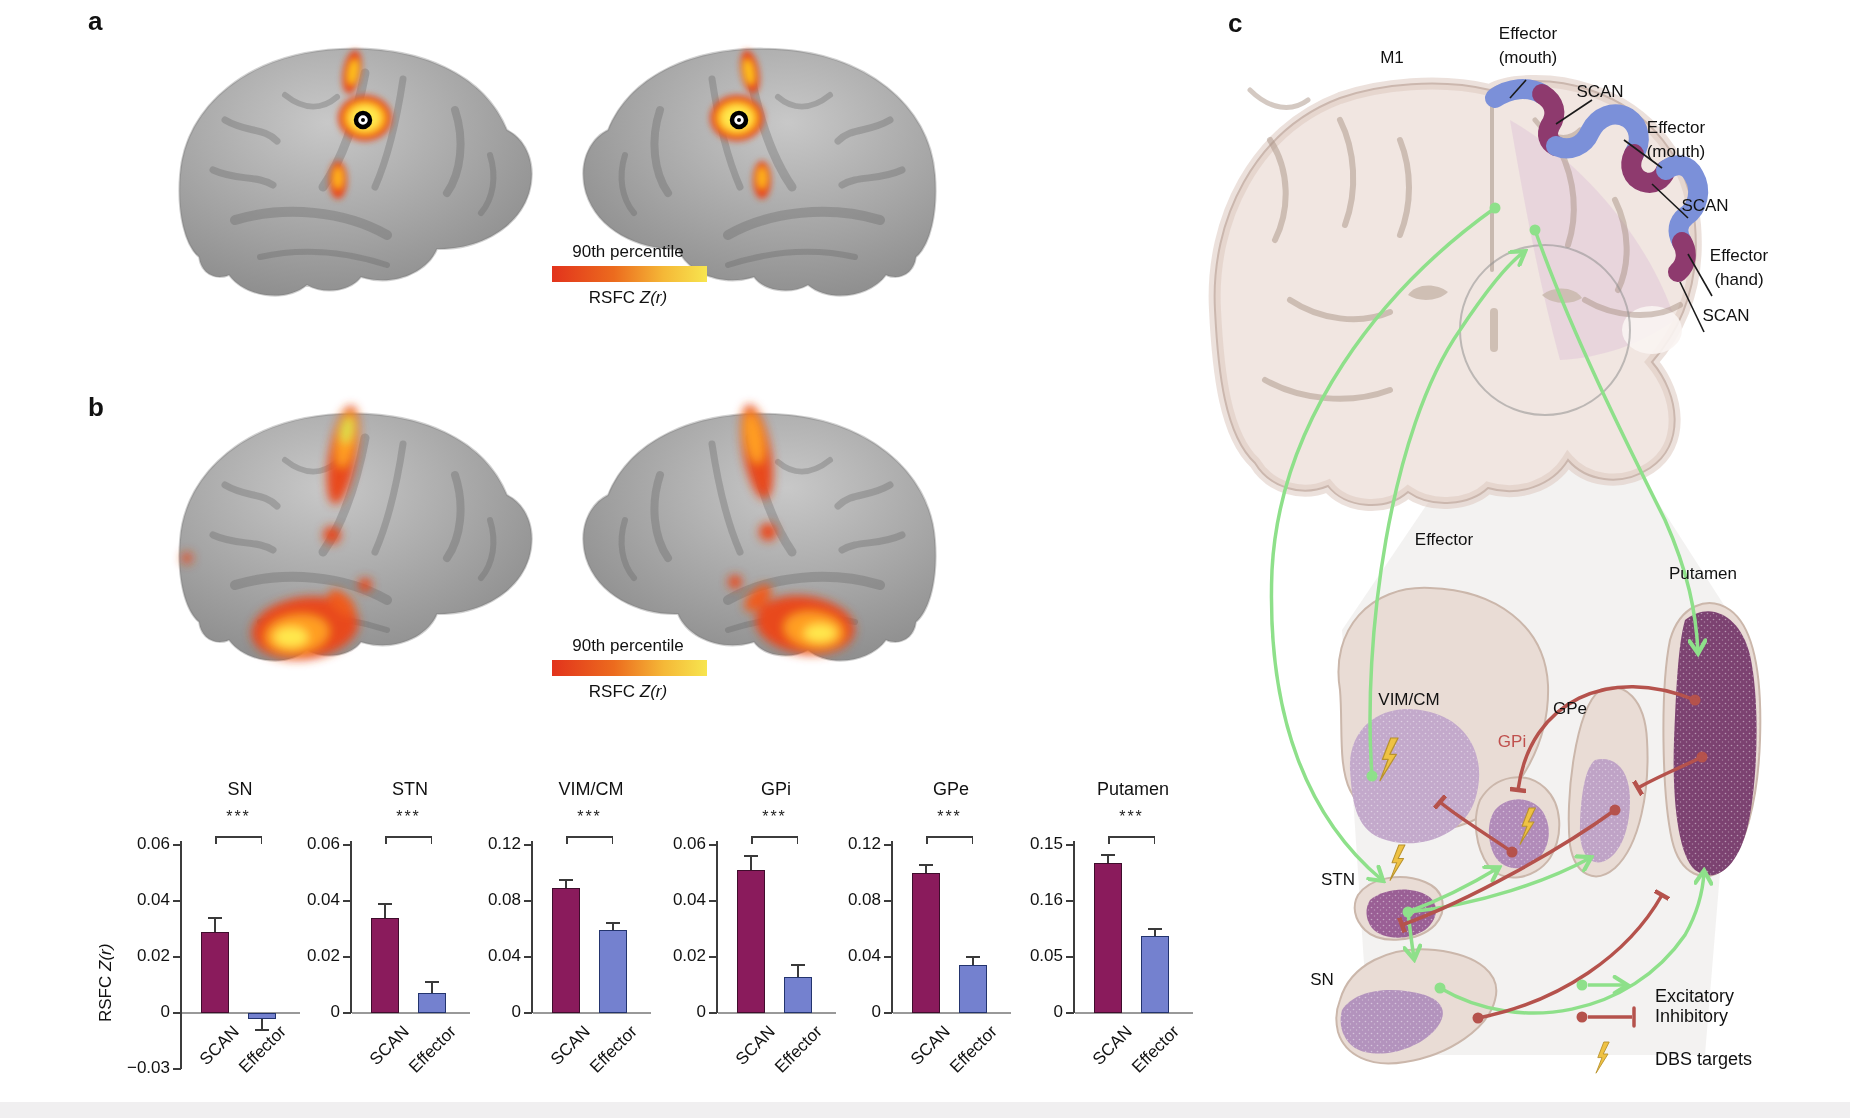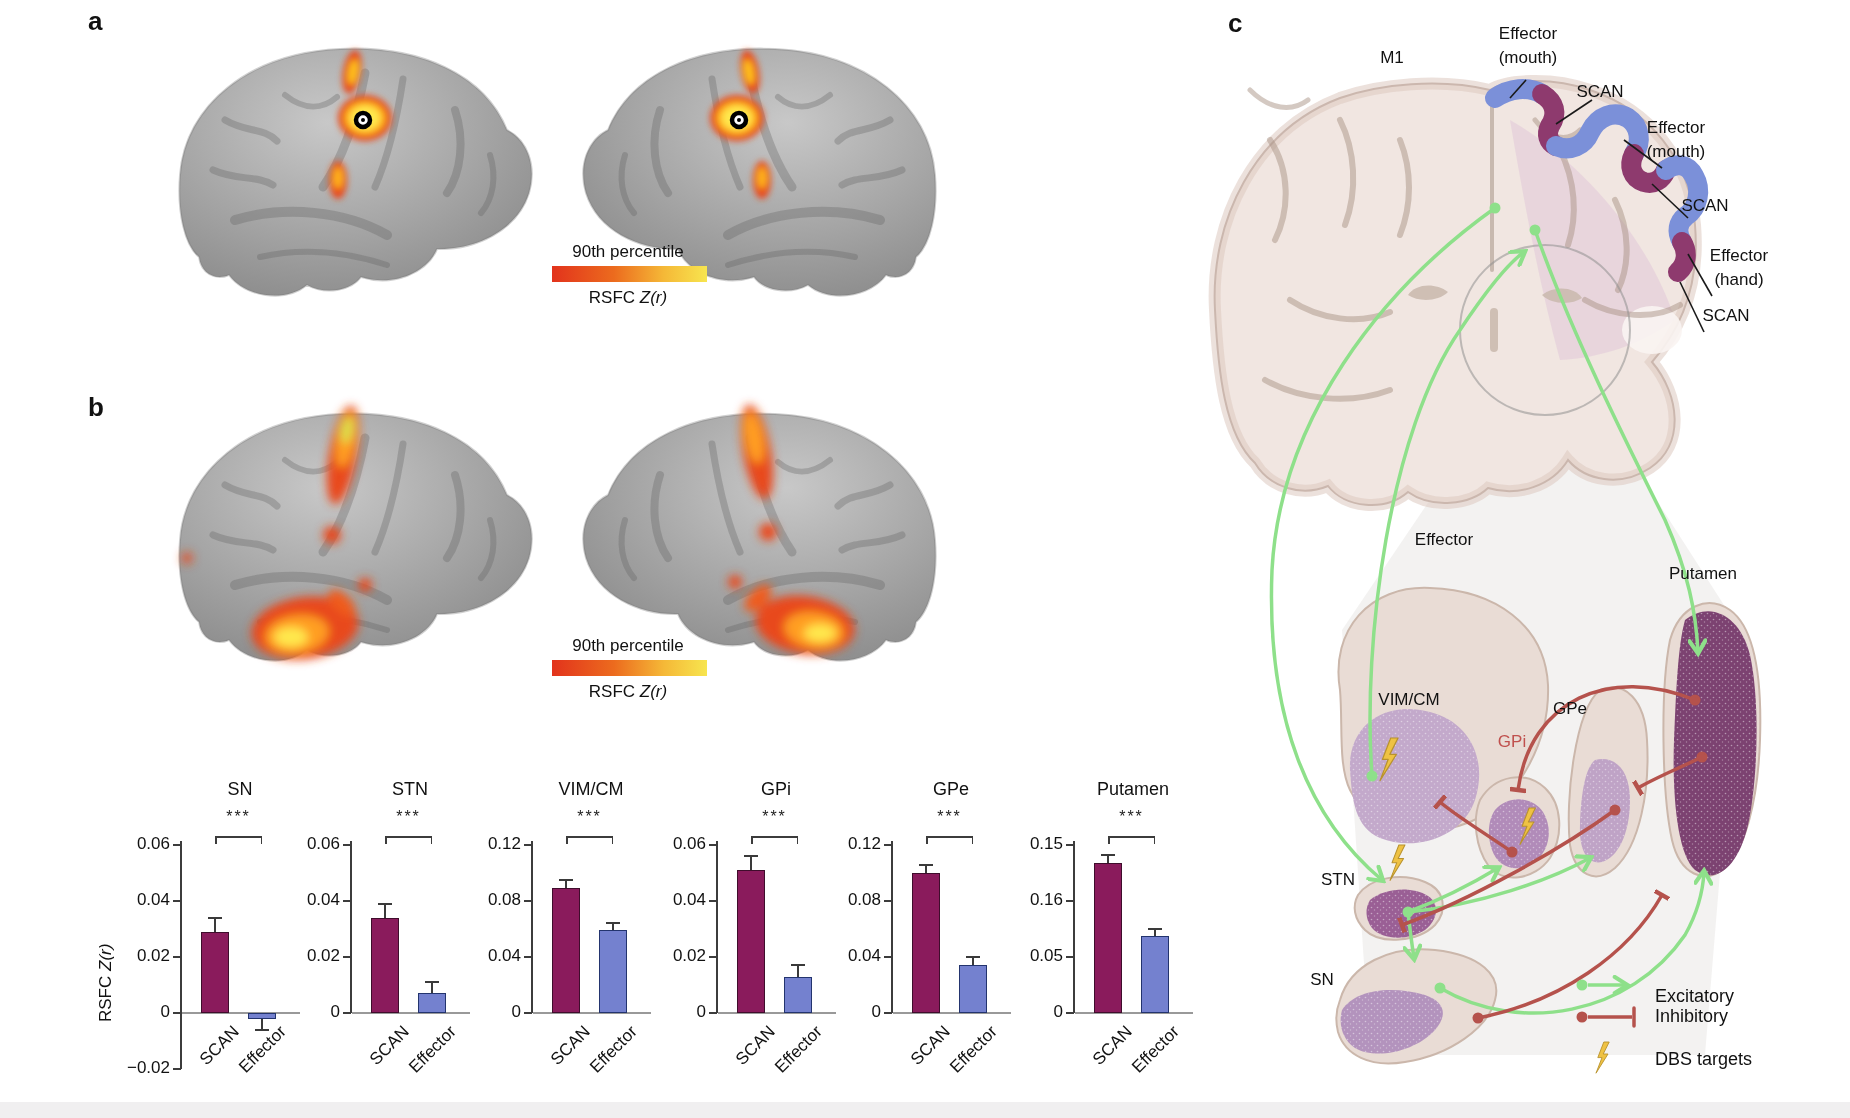--- a/index.html
+++ b/index.html
@@ -142,21 +142,21 @@
       <div class="c-axis" style="left: 180px; top: 841px; height: 228px;"></div>
       <div class="c-tick" style="left: 173px; top: 844px;"></div>
       <div class="c-ticklab" style="left: 110px; top: 834px; width: 60px;">0.06</div>
       <div class="c-tick" style="left: 173px; top: 900px;"></div>
       <div class="c-ticklab" style="left: 110px; top: 890px; width: 60px;">0.04</div>
       <div class="c-tick" style="left: 173px; top: 956px;"></div>
       <div class="c-ticklab" style="left: 110px; top: 946px; width: 60px;">0.02</div>
       <div class="c-tick" style="left: 173px; top: 1012px;"></div>
       <div class="c-ticklab" style="left: 110px; top: 1002px; width: 60px;">0</div>
       <div class="c-tick" style="left: 173px; top: 1068px;"></div>
-      <div class="c-ticklab" style="left: 110px; top: 1058px; width: 60px;">−0.02</div>
+      <div class="c-ticklab" style="left: 110px; top: 1058px; width: 60px;">−0.03</div>
       <div class="c-base" style="left: 182px; top: 1012px; width: 118px;"></div>
       <div class="c-bar" style="left: 201px; top: 931.8px; width: 28px; height: 81.2px; background: rgb(138, 27, 92); border: 1.5px solid rgb(63, 13, 44);"></div>
       <div class="c-wline" style="left: 214px; top: 917.8px; height: 14px;"></div>
       <div class="c-wcap" style="left: 208px; top: 916.8px;"></div>
       <div class="c-xlab" style="right: 1621px; top: 1022px;">SCAN</div>
       <div class="c-bar" style="left: 248px; top: 1013px; width: 28px; height: 5.6px; background: rgb(116, 129, 207); border: 1.5px solid rgb(35, 52, 110);"></div>
       <div class="c-wline" style="left: 261px; top: 1018.6px; height: 11.2px;"></div>
       <div class="c-wcap" style="left: 255px; top: 1028.8px;"></div>
       <div class="c-xlab" style="right: 1574px; top: 1022px;">Effector</div>
       <div class="c-title" style="left: 350px; top: 779px; width: 120px;">STN</div>

